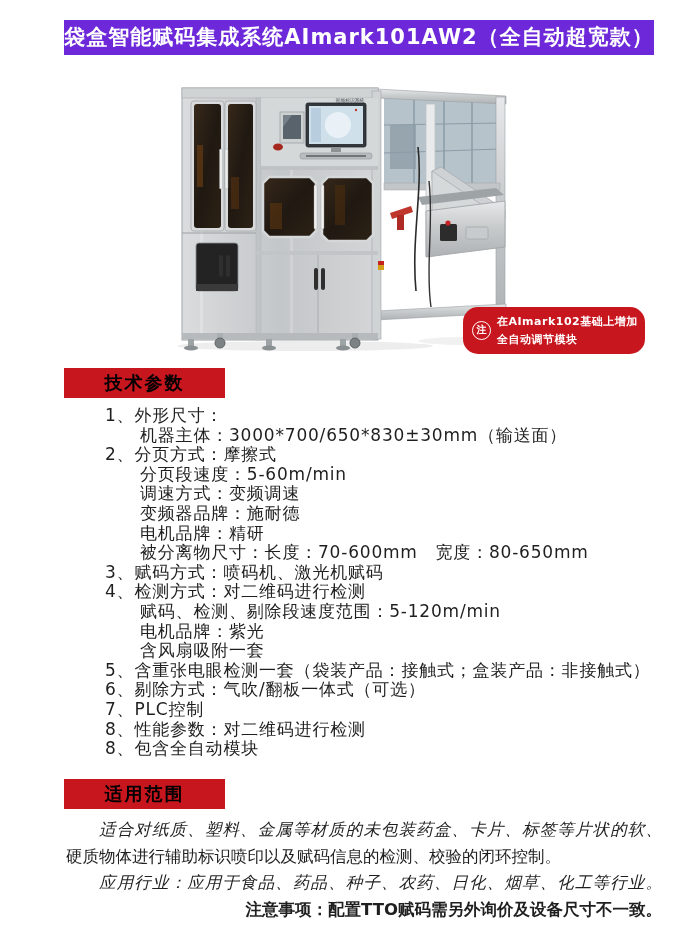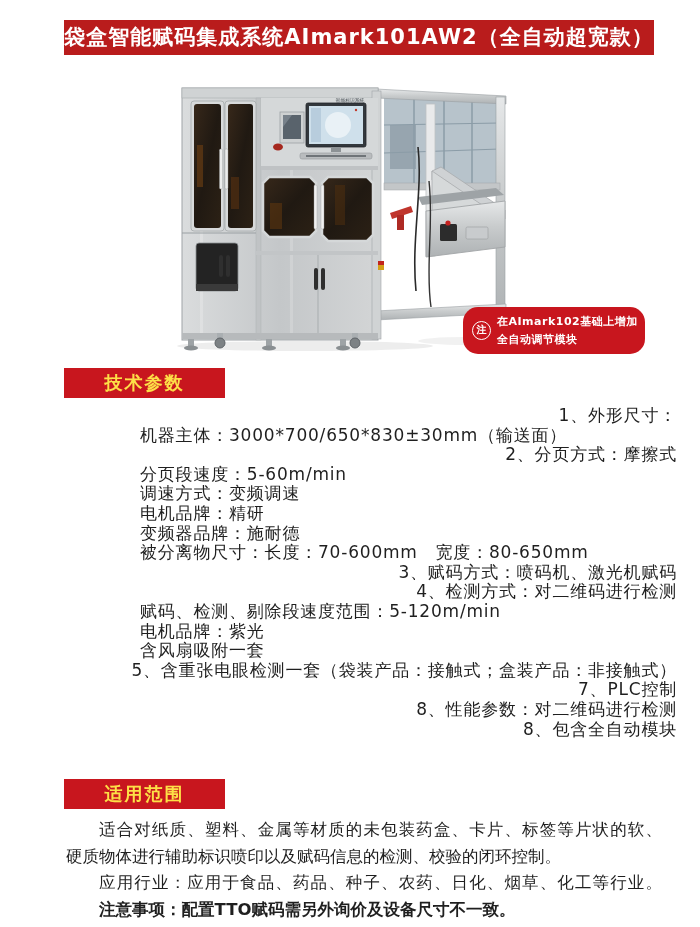--- a/index.html
+++ b/index.html
@@ -3,53 +3,53 @@
 <meta charset="utf-8">
 <style>
   html,body{margin:0;padding:0;}
   body{
     width:700px;height:927px;background:#ffffff;position:relative;overflow:hidden;
     font-family:"DejaVu Sans","Liberation Sans",sans-serif;color:#1a1a1a;
   }
   .abs{position:absolute;}
   
   .title-bar{
-    left:64px;top:20px;width:590px;height:35px;background:#b91c1c;color:#fff;
+    left:64px;top:20px;width:590px;height:35px;background:#6d28d9;color:#fff;
     font-weight:bold;font-size:21px;line-height:35px;text-align:center;letter-spacing:1px;
     white-space:nowrap;
   }
   
   .photo{left:170px;top:85px;width:360px;height:270px;}
   
   .badge{
     left:463px;top:307px;width:182px;height:47px;background:#c8161e;border-radius:15px;
     color:#fff;display:flex;align-items:center;box-sizing:border-box;padding-left:9px;
   }
   .badge-circle{
     width:17px;height:17px;border:1.3px solid #fff;border-radius:50%;flex:0 0 auto;
     font-size:10px;line-height:16px;text-align:center;font-weight:bold;
   }
   .badge-text{margin-left:6px;font-size:11px;font-weight:bold;line-height:18px;letter-spacing:.5px;white-space:nowrap;}
   
   .sec-hdr{
-    width:161px;height:30px;background:#c8161e;color:#fde047;font-size:18px;font-weight:bold;
+    width:161px;height:30px;background:#c8161e;color:#000000;font-size:18px;font-weight:bold;
     line-height:30px;text-align:center;letter-spacing:2px;white-space:nowrap;
   }
   #hdr-tech{left:64px;top:368px;}
   #hdr-scope{left:64px;top:779px;}
   
   .tech{left:65px;top:406px;width:612px;font-size:17px;line-height:19.6px;letter-spacing:.8px;color:#1f1f1f;}
   .tech div{white-space:nowrap;}
-  .in-n{padding-left:40px;text-align:right;}
+  .in-n{padding-left:40px;}
   .in-c{padding-left:75px;}
   .in-d{padding-left:180px;}
   
   .scope{left:66px;top:817px;width:596px;font-size:16.5px;line-height:26.5px;color:#1f1f1f;}
-  .ind{text-indent:33px;}
-  .stretch{text-align:justify;text-align-last:justify;}
+  .ind{text-indent:33px;text-align:right;}
+  .stretch{text-align:justify;text-align-last:justify;font-style:italic;}
   .bold{font-weight:bold;}
 </style>
 </head>
 <body>
 
 <div class="abs title-bar">袋盒智能赋码集成系统AImark101AW2（全自动超宽款）</div>
 
 <div class="abs photo">
 <svg viewBox="0 0 360 270" width="360" height="270" xmlns="http://www.w3.org/2000/svg">
   <defs>
@@ -193,29 +193,30 @@
   </div>
 </div>
 
 <div id="hdr-tech" class="abs sec-hdr">技术参数</div>
 <div class="abs tech">
   <div class="in-n">1、外形尺寸：</div>
   <div class="in-c">机器主体：3000*700/650*830±30mm（输送面）</div>
   <div class="in-n">2、分页方式：摩擦式</div>
   <div class="in-c">分页段速度：5-60m/min</div>
   <div class="in-c">调速方式：变频调速</div>
+  <div class="in-c">变频器品牌：施耐德</div>
   <div class="in-c">电机品牌：精研</div>
-  <div class="in-c">变频器品牌：施耐德</div>
   <div class="in-c">被分离物尺寸：长度：70-600mm　宽度：80-650mm</div>
   <div class="in-n">3、赋码方式：喷码机、激光机赋码</div>
   <div class="in-n">4、检测方式：对二维码进行检测</div>
   <div class="in-c">赋码、检测、剔除段速度范围：5-120m/min</div>
   <div class="in-c">电机品牌：紫光</div>
   <div class="in-c">含风扇吸附一套</div>
   <div class="in-n">5、含重张电眼检测一套（袋装产品：接触式；盒装产品：非接触式）</div>
+  <div class="in-n">6、剔除方式：气吹/翻板一体式（可选）</div>
   <div class="in-n">7、PLC控制</div>
   <div class="in-n">8、性能参数：对二维码进行检测</div>
   <div class="in-n">8、包含全自动模块</div>
 </div>
 
 <div id="hdr-scope" class="abs sec-hdr">适用范围</div>
 <div class="abs scope">
   <div class="ind stretch">适合对纸质、塑料、金属等材质的未包装药盒、卡片、标签等片状的软、</div>
   <div>硬质物体进行辅助标识喷印以及赋码信息的检测、校验的闭环控制。</div>
   <div class="ind stretch">应用行业：应用于食品、药品、种子、农药、日化、烟草、化工等行业。</div>

